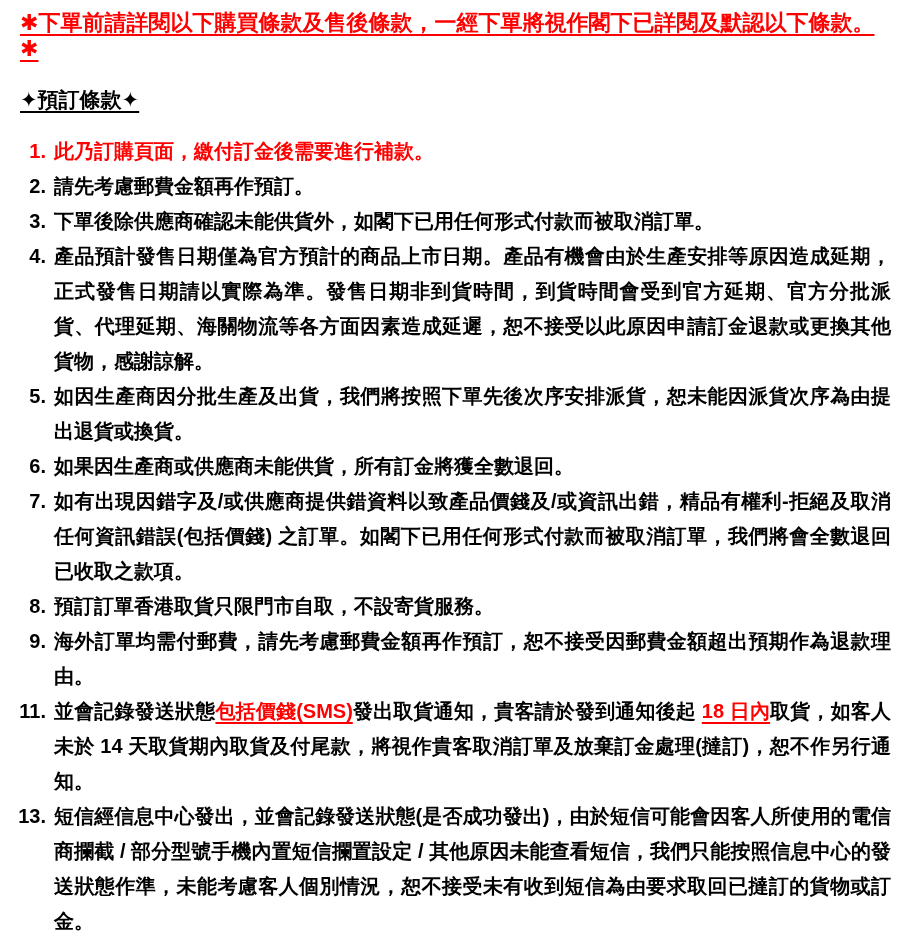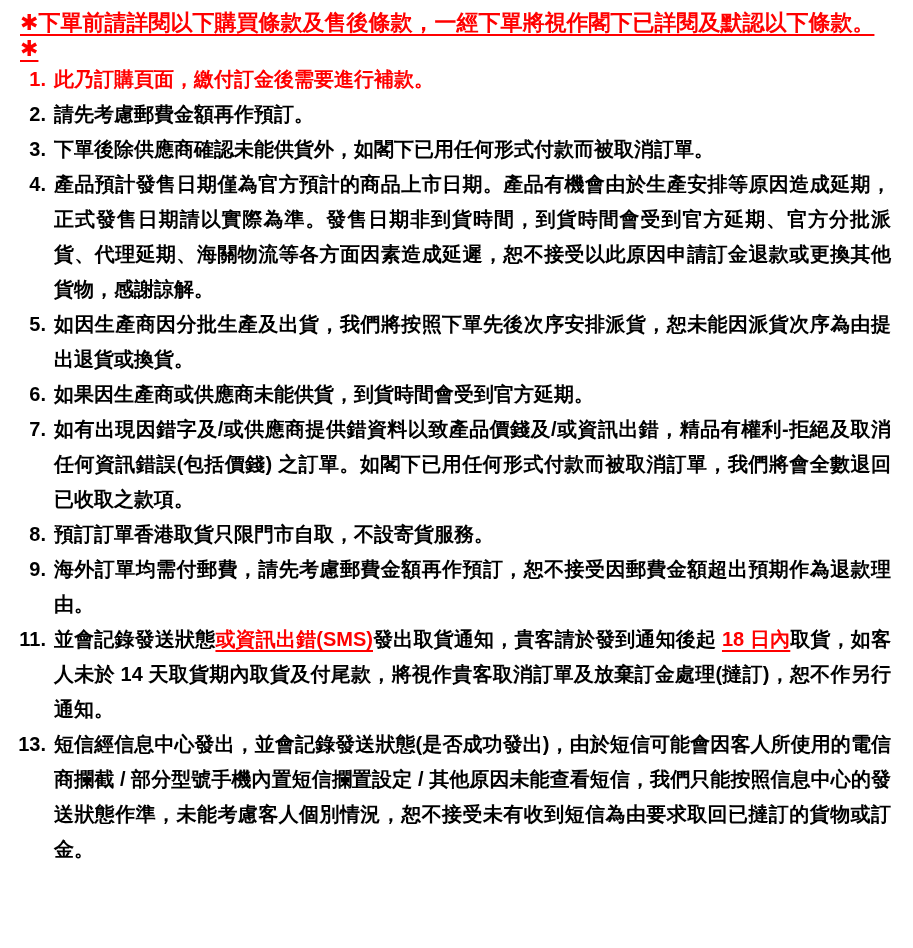--- a/index.html
+++ b/index.html
@@ -70,20 +70,21 @@
     text-underline-offset: 4px;
   }
 </style>
 </head>
 <body>
 
 <div class="page">
 
   <p class="notice">✱下單前請詳閱以下購買條款及售後條款，一經下單將視作閣下已詳閱及默認以下條款。 ✱</p>
 
+  <h2 class="section-title">✦預訂條款✦</h2>
 
   <div class="terms-list">
       <div class="term-row red-item">
         <span class="term-num">1.</span>
         <span class="term-gap"></span>
         <div class="term-text"><span>此乃訂購頁面，繳付訂金後需要進行補款。</span></div>
       </div>
       <div class="term-row">
         <span class="term-num">2.</span>
         <span class="term-gap"></span>
@@ -100,41 +101,41 @@
         <div class="term-text"><span>產品預計發售日期僅為官方預計的商品上市日期。產品有機會由於生產安排等原因造成延期，正式發售日期請以實際為準。發售日期非到貨時間，到貨時間會受到官方延期、官方分批派貨、代理延期、海關物流等各方面因素造成延遲，恕不接受以此原因申請訂金退款或更換其他貨物，感謝諒解。</span></div>
       </div>
       <div class="term-row">
         <span class="term-num">5.</span>
         <span class="term-gap"></span>
         <div class="term-text"><span>如因生產商因分批生產及出貨，我們將按照下單先後次序安排派貨，恕未能因派貨次序為由提出退貨或換貨。</span></div>
       </div>
       <div class="term-row">
         <span class="term-num">6.</span>
         <span class="term-gap"></span>
-        <div class="term-text"><span>如果因生產商或供應商未能供貨，到貨時間會受到官方延期。</span></div>
+        <div class="term-text"><span>如果因生產商或供應商未能供貨，所有訂金將獲全數退回。</span></div>
       </div>
       <div class="term-row">
         <span class="term-num">7.</span>
         <span class="term-gap"></span>
         <div class="term-text"><span>如有出現因錯字及/或供應商提供錯資料以致產品價錢及/或資訊出錯，精品有權利-拒絕及取消任何資訊錯誤(包括價錢) 之訂單。如閣下已用任何形式付款而被取消訂單，我們將會全數退回已收取之款項。</span></div>
       </div>
       <div class="term-row">
         <span class="term-num">8.</span>
         <span class="term-gap"></span>
         <div class="term-text"><span>預訂訂單香港取貨只限門市自取，不設寄貨服務。</span></div>
       </div>
       <div class="term-row">
         <span class="term-num">9.</span>
         <span class="term-gap"></span>
         <div class="term-text"><span>海外訂單均需付郵費，請先考慮郵費金額再作預訂，恕不接受因郵費金額超出預期作為退款理由。</span></div>
       </div>
       <div class="term-row">
         <span class="term-num">11.</span>
         <span class="term-gap"></span>
-        <div class="term-text"><span>並會記錄發送狀態</span><span class="seg-red">或資訊出錯(SMS)</span><span>發出取貨通知，貴客請於發到通知後起 </span><span class="seg-red">18 日內</span><span>取貨，如客人未於 14 天取貨期內取貨及付尾款，將視作貴客取消訂單及放棄訂金處理(撻訂)，恕不作另行通知。</span></div>
+        <div class="term-text"><span>並會記錄發送狀態</span><span class="seg-red">包括價錢(SMS)</span><span>發出取貨通知，貴客請於發到通知後起 </span><span class="seg-red">18 日內</span><span>取貨，如客人未於 14 天取貨期內取貨及付尾款，將視作貴客取消訂單及放棄訂金處理(撻訂)，恕不作另行通知。</span></div>
       </div>
       <div class="term-row">
         <span class="term-num">13.</span>
         <span class="term-gap"></span>
         <div class="term-text"><span>短信經信息中心發出，並會記錄發送狀態(是否成功發出)，由於短信可能會因客人所使用的電信商攔截 / 部分型號手機內置短信攔置設定 / 其他原因未能查看短信，我們只能按照信息中心的發送狀態作準，未能考慮客人個別情況，恕不接受未有收到短信為由要求取回已撻訂的貨物或訂金。</span></div>
       </div>
     </div>
 
 </div>
 

